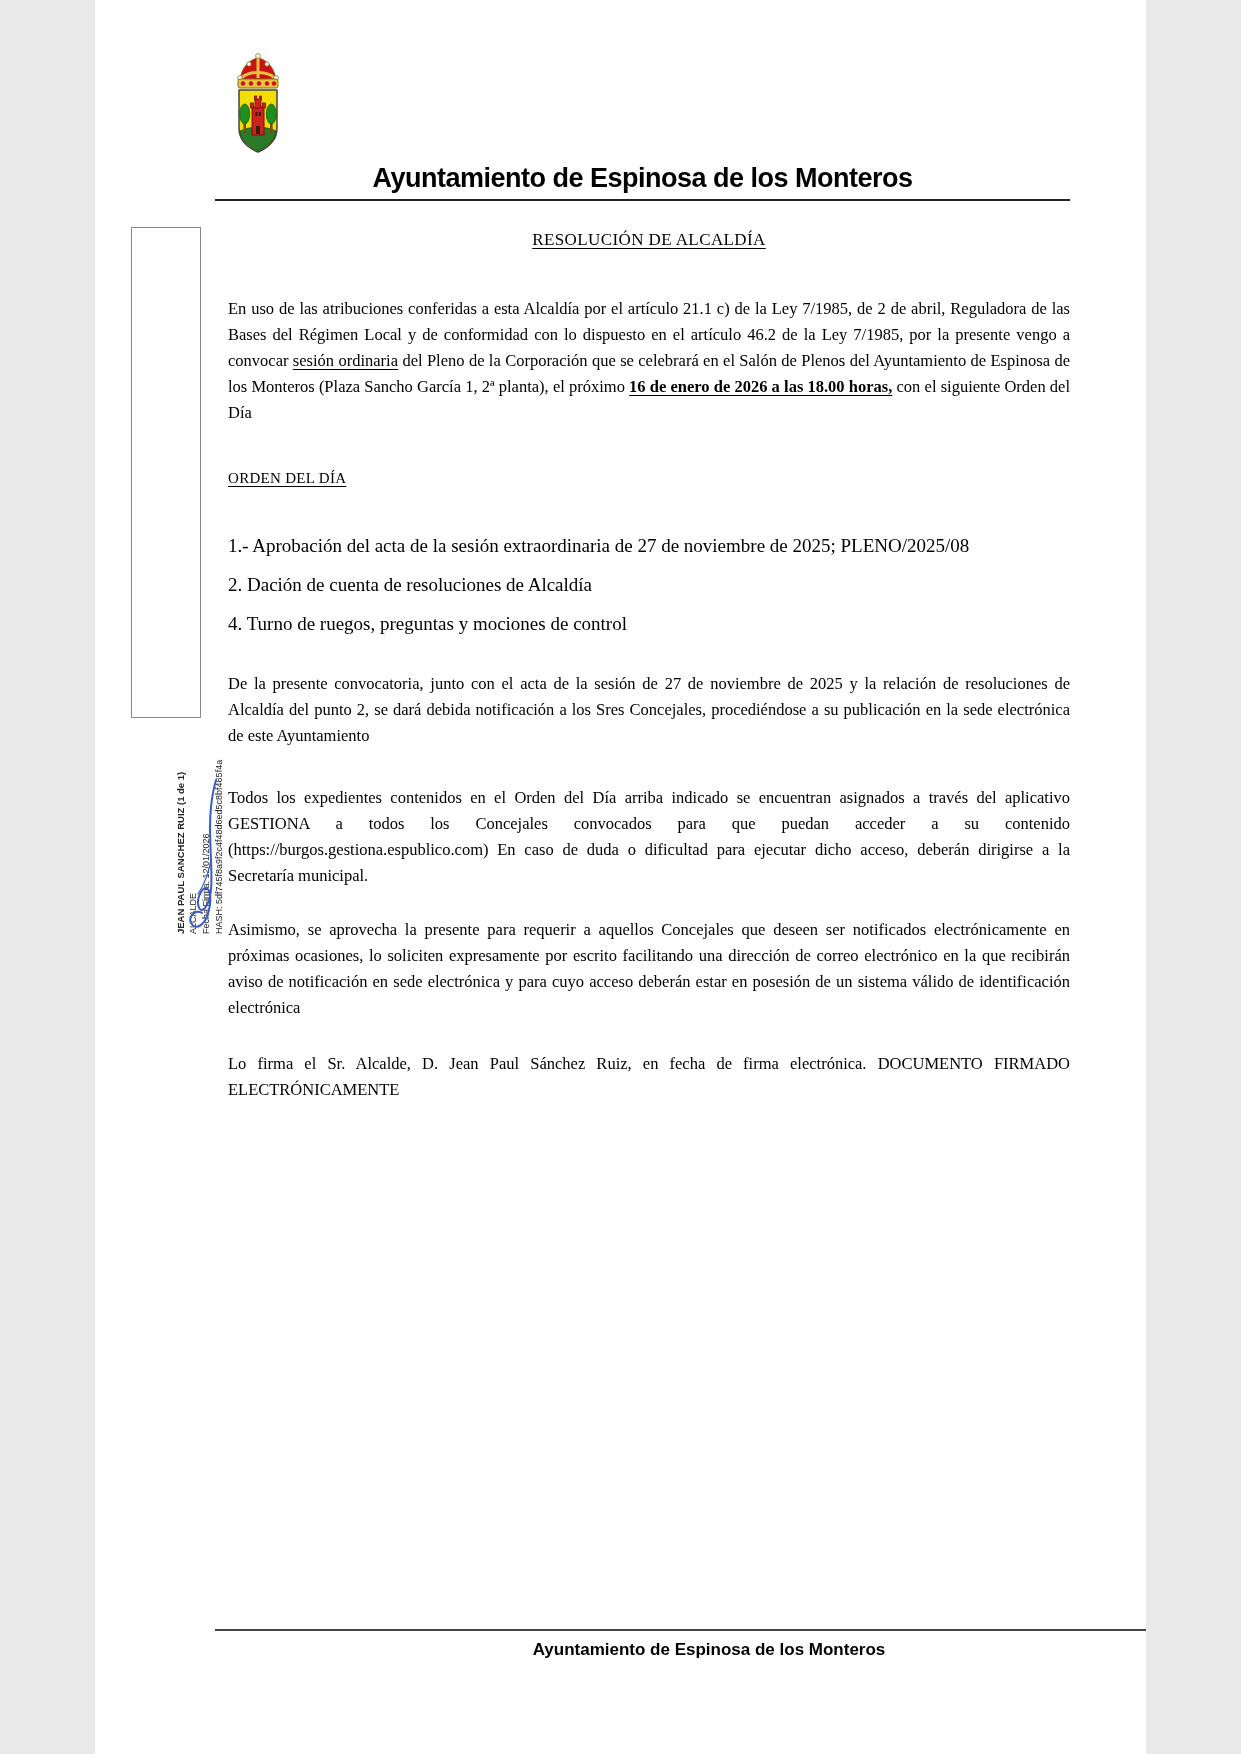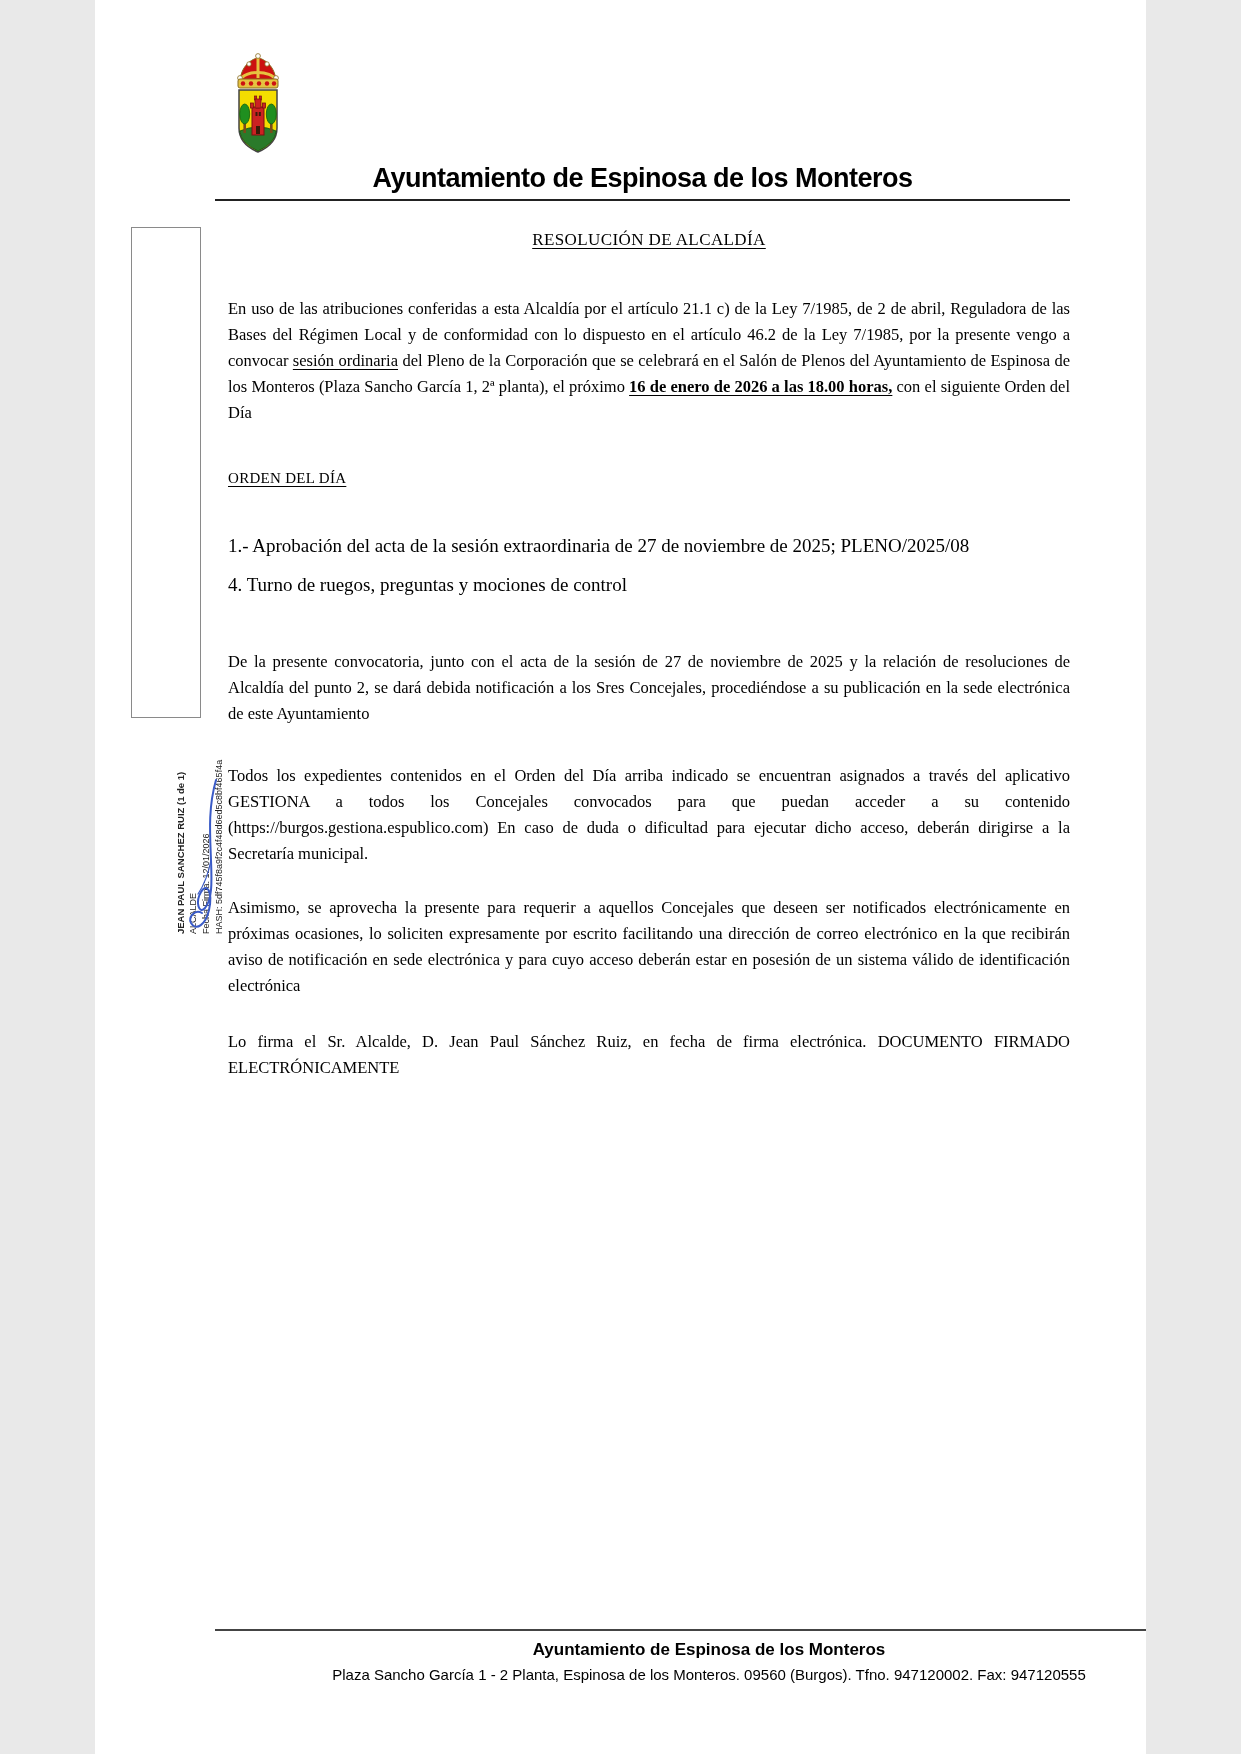--- a/index.html
+++ b/index.html
@@ -25,21 +25,21 @@
   .para{
     margin:0;font-size:16.5px;line-height:26px;text-align:justify;
   }
   .p1{margin-top:46px;}
   .orden{
     margin:44px 0 0 0;font-size:15px;font-weight:normal;
     text-decoration:underline;text-underline-offset:3px;letter-spacing:0.3px;
   }
   .items{margin-top:46px;}
   .item{margin:0 0 13px 0;font-size:19px;line-height:26px;}
-  .p2{margin-top:51px;}
+  .p2{margin-top:34px;}
   .p3{margin-top:36px;}
   .p4{margin-top:28px;}
   .p5{margin-top:30px;}
   .u{text-decoration:underline;text-underline-offset:3px;}
   .bu{font-weight:bold;text-decoration:underline;text-underline-offset:3px;}
   
   .sig-box{
     position:absolute;left:36px;top:227px;width:68px;height:489px;
     border:1px solid #8a8a8a;background:#fff;
   }
@@ -150,32 +150,32 @@
 
   <div class="main">
     <h2 class="doc-title">RESOLUCIÓN DE ALCALDÍA</h2>
 
     <p class="para p1"><span>En uso de las atribuciones conferidas a esta Alcaldía por el artículo 21.1 c) de la Ley 7/1985, de 2 de abril, Reguladora de las Bases del Régimen Local y de conformidad con lo dispuesto en el artículo 46.2 de la Ley 7/1985, por la presente vengo a convocar </span><span class="u">sesión ordinaria</span><span> del Pleno de la Corporación que se celebrará en el Salón de Plenos del Ayuntamiento de Espinosa de los Monteros (Plaza Sancho García 1, 2ª planta), el próximo </span><span class="bu">16 de enero de 2026 a las 18.00 horas,</span><span> con el siguiente Orden del Día</span></p>
 
     <h3 class="orden">ORDEN DEL DÍA</h3>
 
     <div class="items">
       <p class="item">1.- Aprobación del acta de la sesión extraordinaria de 27 de noviembre de 2025; PLENO/2025/08</p>
+      <p class="item">2. Dación de cuenta de resoluciones de Alcaldía</p>
       <p class="item">4. Turno de ruegos, preguntas y mociones de control</p>
     </div>
 
     <p class="para p2">De la presente convocatoria, junto con el acta de la sesión de 27 de noviembre de 2025 y la relación de resoluciones de Alcaldía del punto 2, se dará debida notificación a los Sres Concejales, procediéndose a su publicación en la sede electrónica de este Ayuntamiento</p>
     <p class="para p3">Todos los expedientes contenidos en el Orden del Día arriba indicado se encuentran asignados a través del aplicativo GESTIONA a todos los Concejales convocados para que puedan acceder a su contenido (https://burgos.gestiona.espublico.com) En caso de duda o dificultad para ejecutar dicho acceso, deberán dirigirse a la Secretaría municipal.</p>
     <p class="para p4">Asimismo, se aprovecha la presente para requerir a aquellos Concejales que deseen ser notificados electrónicamente en próximas ocasiones, lo soliciten expresamente por escrito facilitando una dirección de correo electrónico en la que recibirán aviso de notificación en sede electrónica y para cuyo acceso deberán estar en posesión de un sistema válido de identificación electrónica</p>
     <p class="para p5">Lo firma el Sr. Alcalde, D. Jean Paul Sánchez Ruiz, en fecha de firma electrónica. DOCUMENTO FIRMADO ELECTRÓNICAMENTE</p>
   </div>
 
   <div class="footer-rule"></div>
   <div class="footer-org">Ayuntamiento de Espinosa de los Monteros</div>
-  <div class="footer-addr">Plaza Sancho García 1 - 2 Planta, Espinosa de los Monteros. 09560 (Burgos). Tfno. 947120002. Fax: 947120555</div>
 
   <svg class="qr" width="64" height="96" viewBox="0 0 64 96" xmlns="http://www.w3.org/2000/svg" shape-rendering="crispEdges">
       <rect x="16" y="0" width="4" height="4" fill="#000"></rect>
       <rect x="20" y="0" width="4" height="4" fill="#000"></rect>
       <rect x="56" y="0" width="4" height="4" fill="#000"></rect>
       <rect x="60" y="0" width="4" height="4" fill="#000"></rect>
       <rect x="4" y="4" width="4" height="4" fill="#000"></rect>
       <rect x="8" y="4" width="4" height="4" fill="#000"></rect>
       <rect x="12" y="4" width="4" height="4" fill="#000"></rect>
       <rect x="28" y="4" width="4" height="4" fill="#000"></rect>

